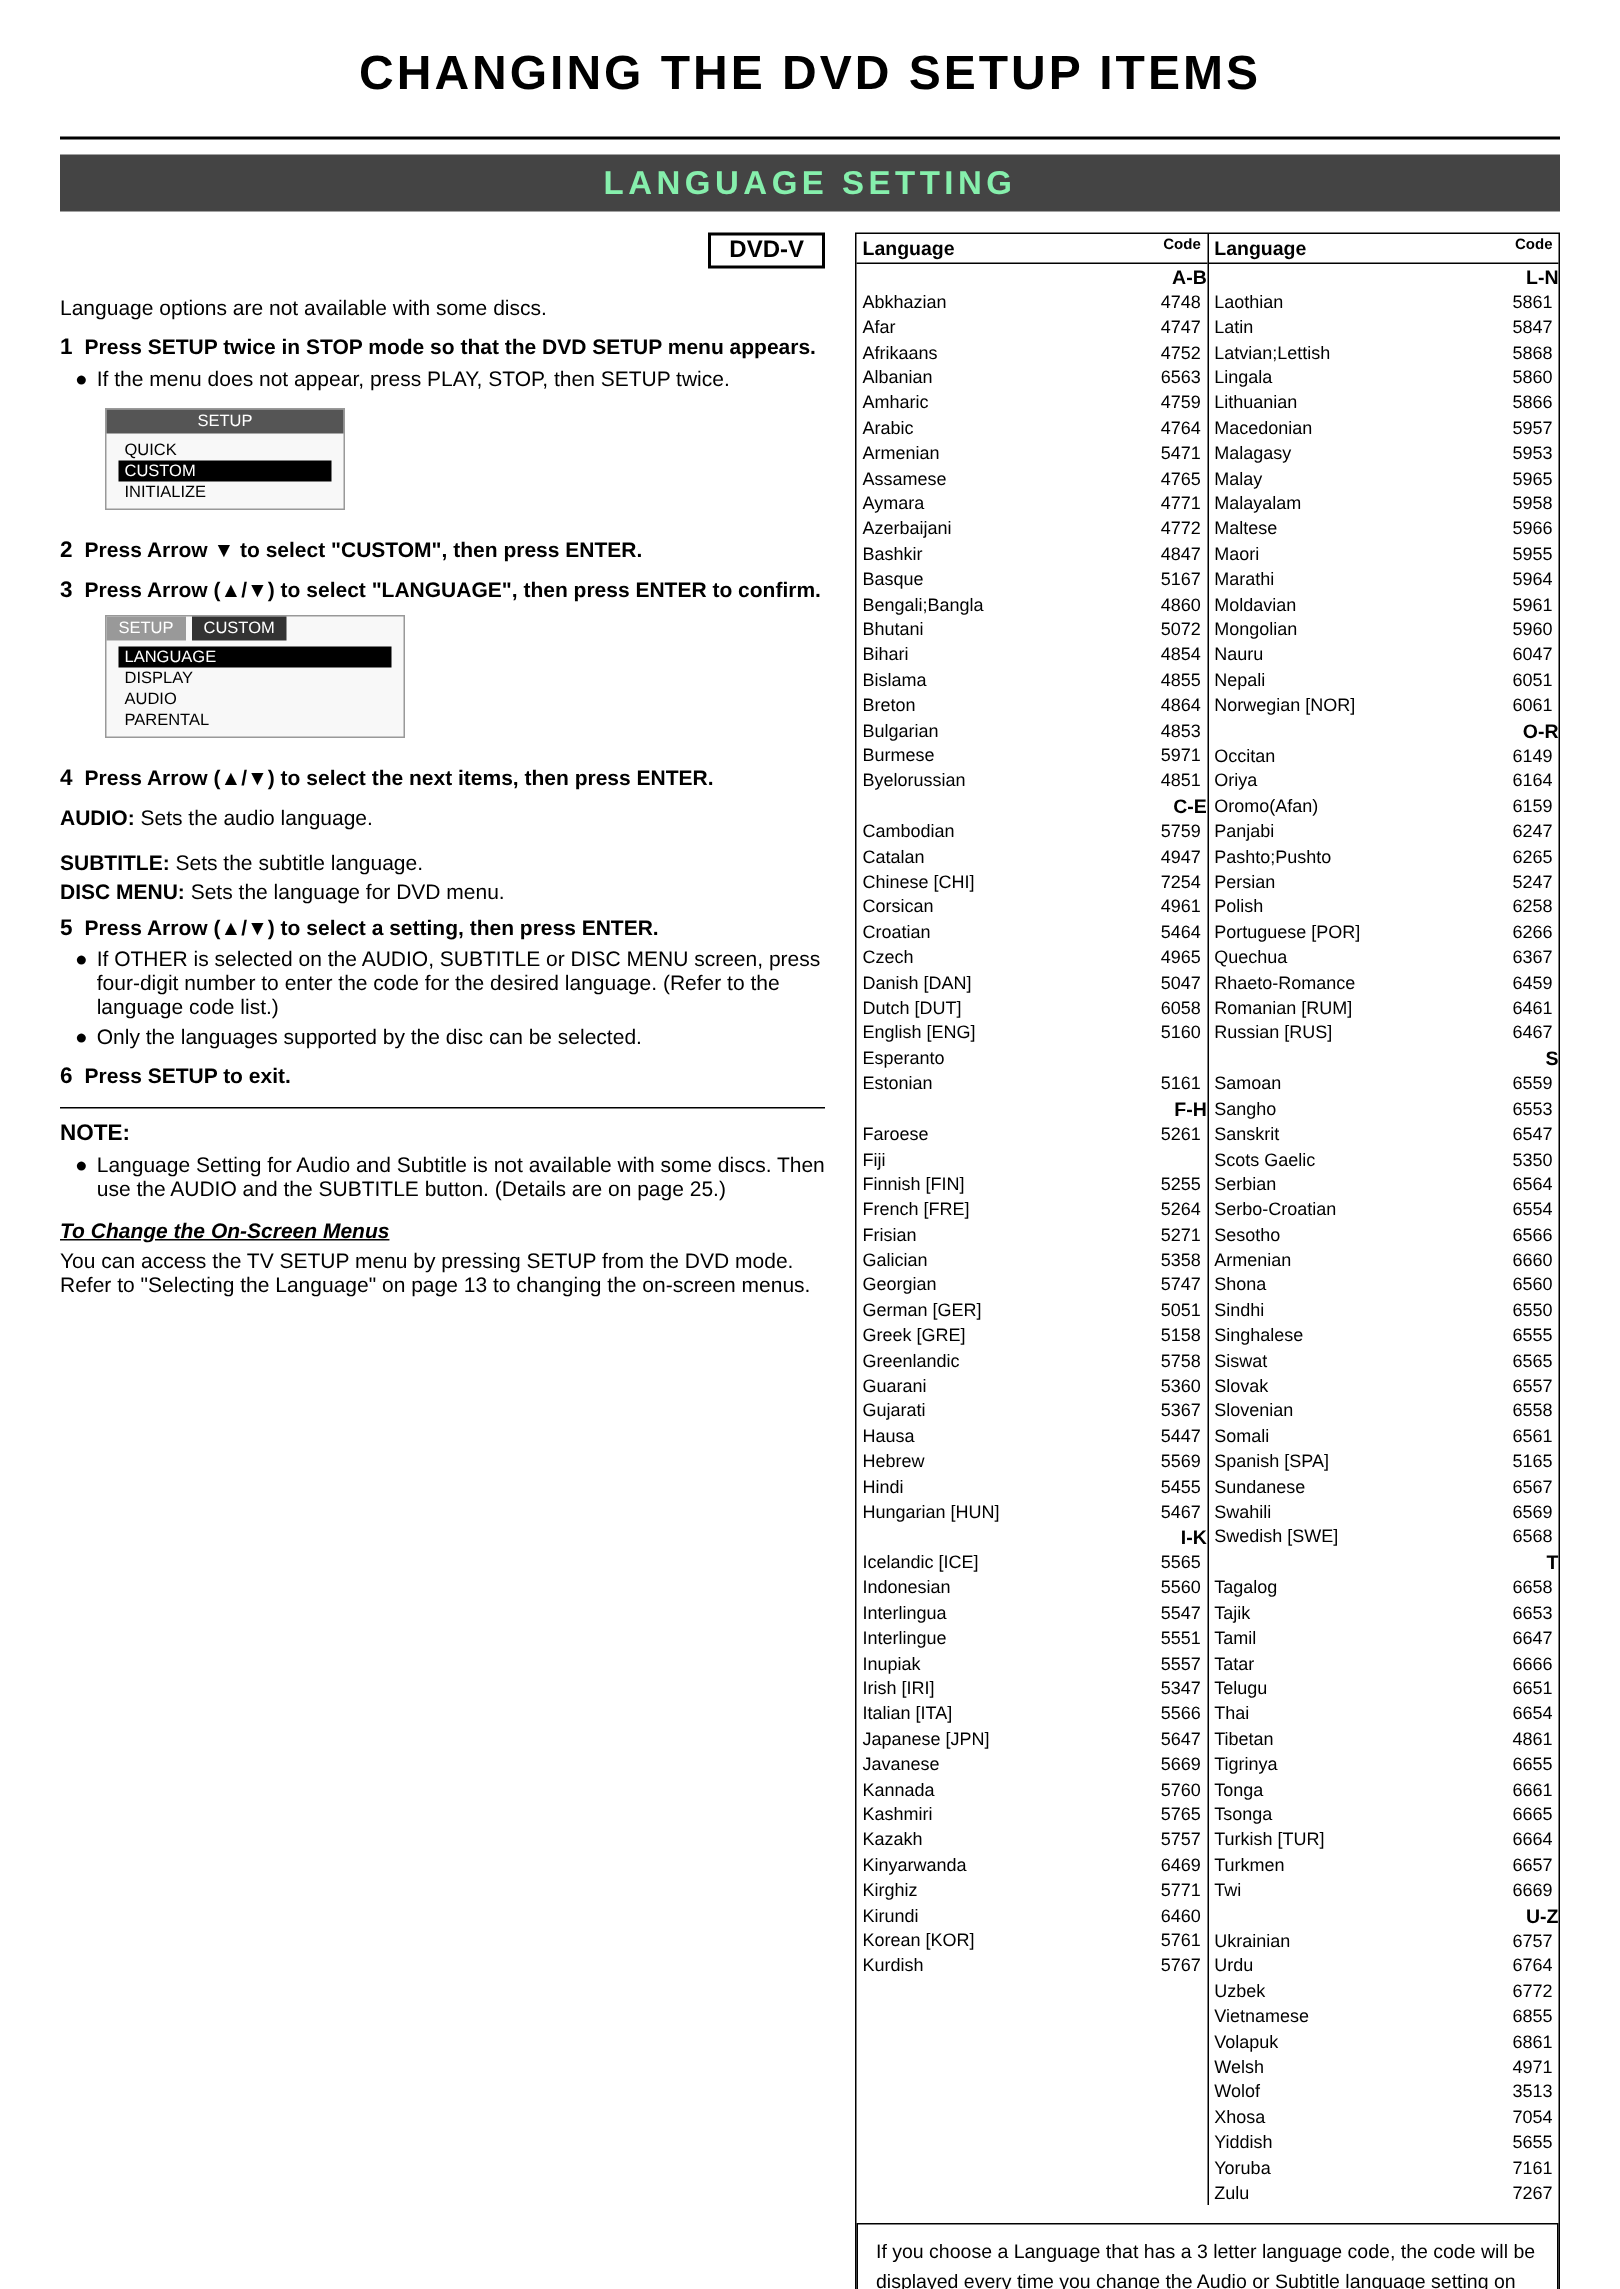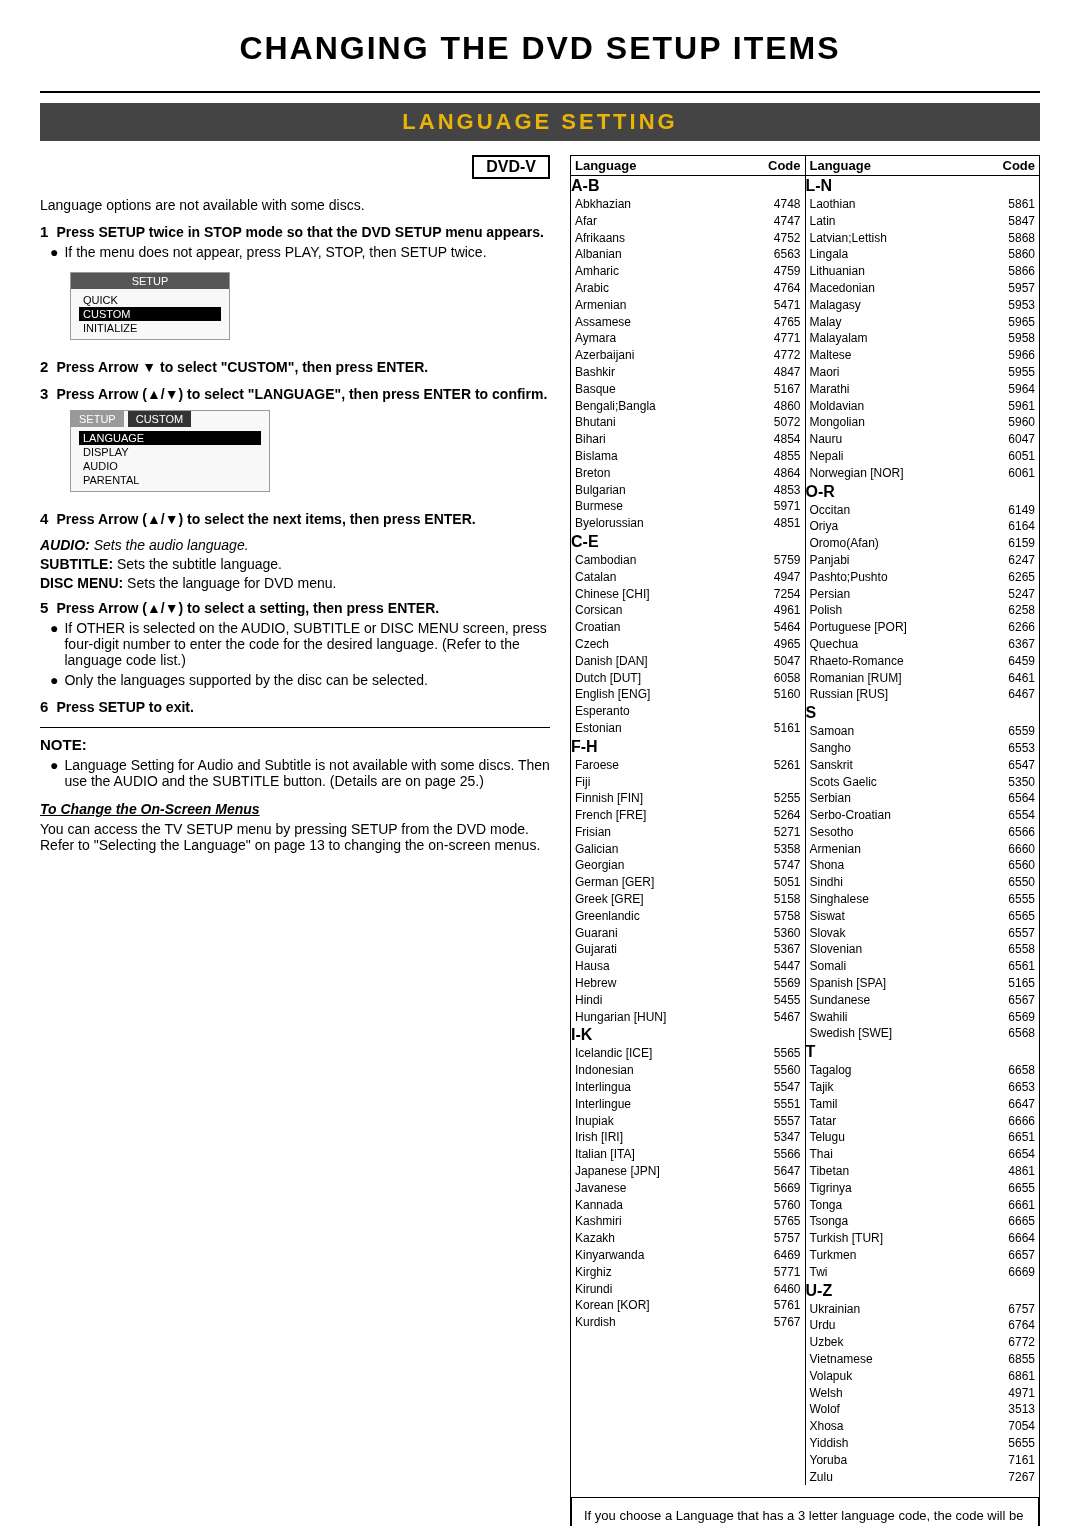--- a/index.html
+++ b/index.html
@@ -16,21 +16,21 @@
       text-align: center;
       font-size: 32px;
       font-weight: bold;
       letter-spacing: 2px;
       margin-bottom: 24px;
       text-transform: uppercase;
     }
     .section-title {
       text-align: center;
       background: #444;
-      color: #eab308;
+      color: #86efac;
       font-size: 22px;
       font-weight: bold;
       letter-spacing: 3px;
       padding: 6px 0;
       margin-bottom: 14px;
     }
     .dvd-v-badge {
       display: inline-block;
       border: 2px solid #000;
       padding: 1px 12px;
@@ -177,42 +177,42 @@
       padding: 2px 0;
     }
     .lang-col-header .lh-lang {
       flex: 1;
       font-weight: bold;
       font-size: 13px;
       padding: 0 4px;
     }
     .lang-col-header .lh-code {
       font-weight: bold;
-      font-size: 13px;
+      font-size: 10px;
       padding: 0 4px;
       text-align: right;
     }
     .lang-row {
       display: flex;
       font-size: 12px;
       line-height: 1.4;
     }
     .lang-row .lr-name {
       flex: 1;
       padding: 0 4px;
     }
     .lang-row .lr-code {
       padding: 0 4px;
       text-align: right;
       min-width: 40px;
     }
     .section-label {
-      text-align: left;
-      font-weight: bold;
-      font-size: 16px;
+      text-align: right;
+      font-weight: bold;
+      font-size: 13px;
       padding: 1px 0;
     }
   </style>
 </head>
 <body>
 
 <h1 class="main-title">CHANGING THE DVD SETUP ITEMS</h1>
 <div class="divider"></div>
 
 <div class="section-title">LANGUAGE SETTING</div>
@@ -259,21 +259,21 @@
         <div class="menu-item">AUDIO</div>
         <div class="menu-item">PARENTAL</div>
       </div>
     </div>
 
     <div class="step">
       <span class="step-num">4&nbsp;</span>
       <span class="step-text">Press Arrow (▲/▼) to select the next items, then press ENTER.</span>
     </div>
 
-    <p style="margin-bottom:3px;font-style:italic;"><strong>AUDIO:</strong>  Sets the audio language.</p>
+    <p style="margin-bottom:14px;"><strong>AUDIO:</strong>  Sets the audio language.</p>
     <p style="margin-bottom:3px;"><strong>SUBTITLE:</strong>  Sets the subtitle language.</p>
     <p style="margin-bottom:8px;"><strong>DISC MENU:</strong>  Sets the language for DVD menu.</p>
 
     <div class="step">
       <span class="step-num">5&nbsp;</span>
       <span class="step-text">Press Arrow (▲/▼) to select a setting, then press ENTER.</span>
       <div class="bullet-text">If OTHER is selected on the AUDIO, SUBTITLE or DISC MENU screen, press four-digit number to enter the code for the desired language. (Refer to the language code list.)</div>
       <div class="bullet-text">Only the languages supported by the disc can be selected.</div>
     </div>
 

